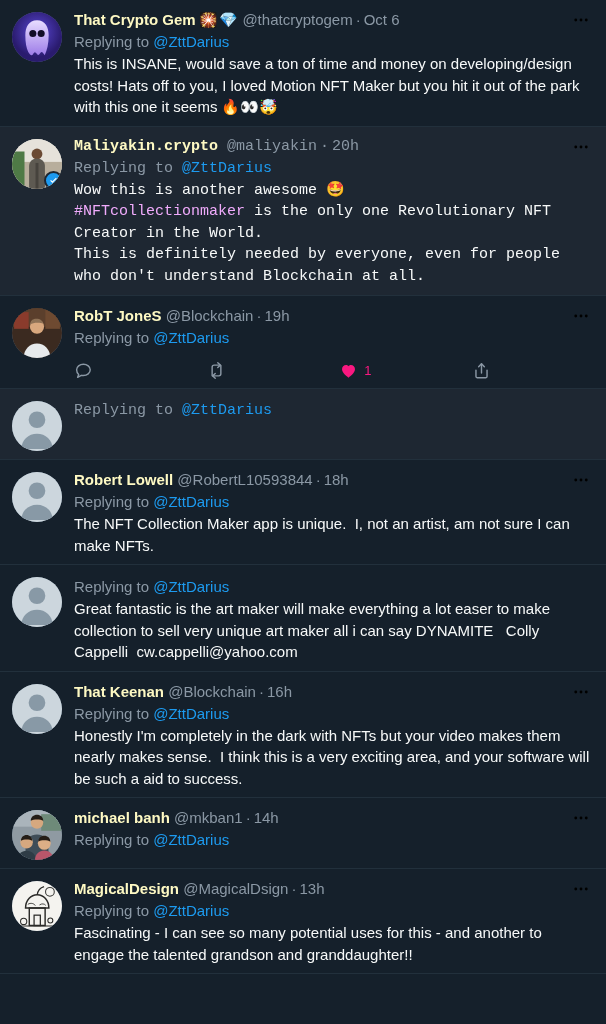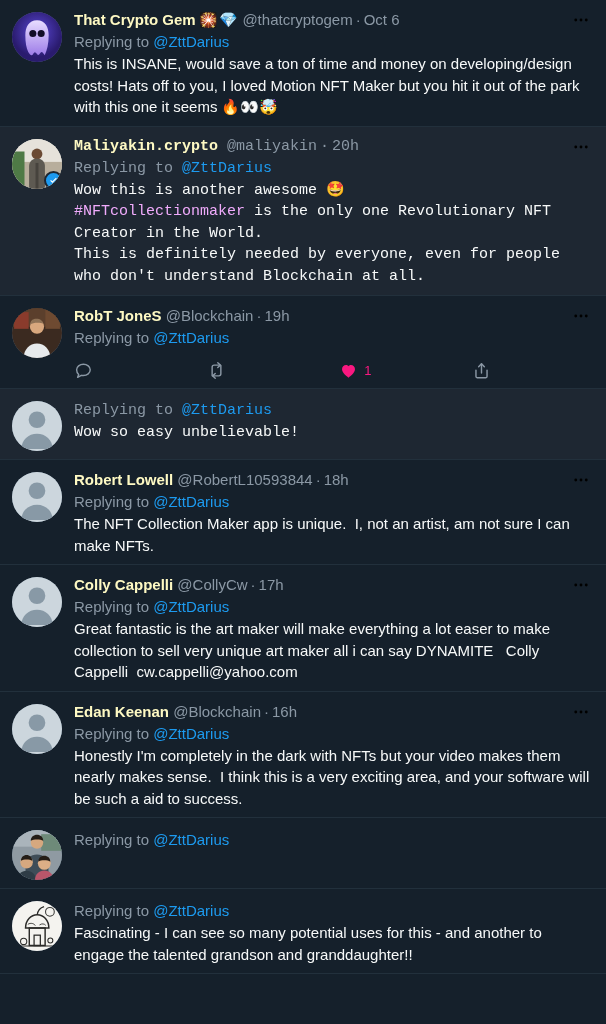--- a/index.html
+++ b/index.html
@@ -256,21 +256,20 @@
         <div class="avatar">
           <svg viewBox="0 0 24 24" xmlns="http://www.w3.org/2000/svg">
             <rect width="24" height="24" fill="#ccd6dd"></rect>
             <circle cx="12" cy="9" r="4" fill="#8899a6"></circle>
             <path d="M4.5 23c0-4.3 3.4-7.3 7.5-7.3S19.5 18.7 19.5 23z" fill="#8899a6"></path>
           </svg>
         </div>
       </div>
       <div class="content">
         <div class="replying"><span>Replying to </span><span class="link">@ZttDarius</span></div>
-        <div class="text"><span>Wow so easy unbelievable!</span></div>
       </div>
     </div>
     <div class="tweet">
       <div class="avatar-col">
         <div class="avatar">
           <svg viewBox="0 0 24 24" xmlns="http://www.w3.org/2000/svg">
             <rect width="24" height="24" fill="#ccd6dd"></rect>
             <circle cx="12" cy="9" r="4" fill="#8899a6"></circle>
             <path d="M4.5 23c0-4.3 3.4-7.3 7.5-7.3S19.5 18.7 19.5 23z" fill="#8899a6"></path>
           </svg>
@@ -295,47 +294,37 @@
       <div class="avatar-col">
         <div class="avatar">
           <svg viewBox="0 0 24 24" xmlns="http://www.w3.org/2000/svg">
             <rect width="24" height="24" fill="#ccd6dd"></rect>
             <circle cx="12" cy="9" r="4" fill="#8899a6"></circle>
             <path d="M4.5 23c0-4.3 3.4-7.3 7.5-7.3S19.5 18.7 19.5 23z" fill="#8899a6"></path>
           </svg>
         </div>
       </div>
       <div class="content">
-        <div class="head-row">
-          <div class="names"><span class="dname">Colly Cappelli</span> <span class="handle">@CollyCw</span><span class="dot">·</span><span class="time">17h</span></div>
-          <div class="more">
-            <svg viewBox="0 0 24 24" xmlns="http://www.w3.org/2000/svg">
-              <circle cx="5" cy="12" r="1.9"></circle>
-              <circle cx="12" cy="12" r="1.9"></circle>
-              <circle cx="19" cy="12" r="1.9"></circle>
-            </svg>
-          </div>
-        </div>
         <div class="replying"><span>Replying to </span><span class="link">@ZttDarius</span></div>
         <div class="text"><span>Great fantastic is the art maker will make everything a lot easer to make collection to sell very unique art maker all i can say DYNAMITE   Colly Cappelli  cw.cappelli@yahoo.com</span></div>
       </div>
     </div>
     <div class="tweet">
       <div class="avatar-col">
         <div class="avatar">
           <svg viewBox="0 0 24 24" xmlns="http://www.w3.org/2000/svg">
             <rect width="24" height="24" fill="#ccd6dd"></rect>
             <circle cx="12" cy="9" r="4" fill="#8899a6"></circle>
             <path d="M4.5 23c0-4.3 3.4-7.3 7.5-7.3S19.5 18.7 19.5 23z" fill="#8899a6"></path>
           </svg>
         </div>
       </div>
       <div class="content">
         <div class="head-row">
-          <div class="names"><span class="dname">Edan Keenan</span> <span class="handle">@Blockchain</span><span class="dot">·</span><span class="time">16h</span></div>
+          <div class="names"><span class="dname">That Keenan</span> <span class="handle">@Blockchain</span><span class="dot">·</span><span class="time">16h</span></div>
           <div class="more">
             <svg viewBox="0 0 24 24" xmlns="http://www.w3.org/2000/svg">
               <circle cx="5" cy="12" r="1.9"></circle>
               <circle cx="12" cy="12" r="1.9"></circle>
               <circle cx="19" cy="12" r="1.9"></circle>
             </svg>
           </div>
         </div>
         <div class="replying"><span>Replying to </span><span class="link">@ZttDarius</span></div>
         <div class="text"><span>Honestly I'm completely in the dark with NFTs but your video makes them nearly makes sense.  I think this is a very exciting area, and your software will be such a aid to success.</span></div>
@@ -354,20 +343,30 @@
             <circle cx="7" cy="15.5" r="3" fill="#d6a87f"></circle>
             <path d="M4.3 14.8c0-1.7 1.2-2.8 2.7-2.8s2.7 1.1 2.7 2.8c-1.3-.9-4.1-.9-5.4 0z" fill="#241d17"></path>
             <path d="M2.5 24c0-2.6 2-4.4 4.5-4.4s4.5 1.8 4.5 4.4z" fill="#2f3c46"></path>
             <circle cx="15.5" cy="16" r="3.1" fill="#dcae86"></circle>
             <path d="M12.6 15.2c0-1.8 1.3-2.9 2.9-2.9s2.9 1.1 2.9 2.9c-1.4-.9-4.4-.9-5.8 0z" fill="#241d17"></path>
             <path d="M11 24c0-2.7 2-4.6 4.5-4.6S20 21.3 20 24z" fill="#b9566a"></path>
           </svg>
         </div>
       </div>
       <div class="content">
+        <div class="head-row">
+          <div class="names"><span class="dname">michael banh</span> <span class="handle">@mkban1</span><span class="dot">·</span><span class="time">14h</span></div>
+          <div class="more">
+            <svg viewBox="0 0 24 24" xmlns="http://www.w3.org/2000/svg">
+              <circle cx="5" cy="12" r="1.9"></circle>
+              <circle cx="12" cy="12" r="1.9"></circle>
+              <circle cx="19" cy="12" r="1.9"></circle>
+            </svg>
+          </div>
+        </div>
         <div class="replying"><span>Replying to </span><span class="link">@ZttDarius</span></div>
       </div>
     </div>
     <div class="tweet">
       <div class="avatar-col">
         <div class="avatar">
           <svg viewBox="0 0 24 24" xmlns="http://www.w3.org/2000/svg">
             <rect width="24" height="24" fill="#f4f3ef"></rect>
             <circle cx="18.2" cy="5.2" r="2.1" fill="none" stroke="#3a3a38" stroke-width=".5"></circle>
             <path d="M6.5 13c0-3.6 2.5-6.4 5.6-6.4S17.7 9.4 17.7 13z" fill="none" stroke="#2b2b29" stroke-width=".7"></path>
@@ -375,17 +374,27 @@
             <rect x="10.6" y="16.4" width="3" height="5" fill="none" stroke="#2b2b29" stroke-width=".6"></rect>
             <path d="M12.1 6.6c.3-2.1 1.6-3.4 3.3-3.9" fill="none" stroke="#2b2b29" stroke-width=".6"></path>
             <path d="M7.6 11.2c1.4-.9 3-.4 3.6.6M13.2 11.5c1.1-.8 2.4-.6 3 .2" fill="none" stroke="#2b2b29" stroke-width=".4"></path>
             <circle cx="5.6" cy="19.4" r="1.5" fill="none" stroke="#2b2b29" stroke-width=".5"></circle>
             <circle cx="18.4" cy="19" r="1.2" fill="none" stroke="#2b2b29" stroke-width=".5"></circle>
             <path d="M2 21.6h20" stroke="#2b2b29" stroke-width=".5" fill="none"></path>
           </svg>
         </div>
       </div>
       <div class="content">
+        <div class="head-row">
+          <div class="names"><span class="dname">MagicalDesign</span> <span class="handle">@MagicalDsign</span><span class="dot">·</span><span class="time">13h</span></div>
+          <div class="more">
+            <svg viewBox="0 0 24 24" xmlns="http://www.w3.org/2000/svg">
+              <circle cx="5" cy="12" r="1.9"></circle>
+              <circle cx="12" cy="12" r="1.9"></circle>
+              <circle cx="19" cy="12" r="1.9"></circle>
+            </svg>
+          </div>
+        </div>
         <div class="replying"><span>Replying to </span><span class="link">@ZttDarius</span></div>
         <div class="text"><span>Fascinating - I can see so many potential uses for this - and another to engage the talented grandson and granddaughter!!</span></div>
       </div>
     </div>
   </div>
 
 </body></html>

